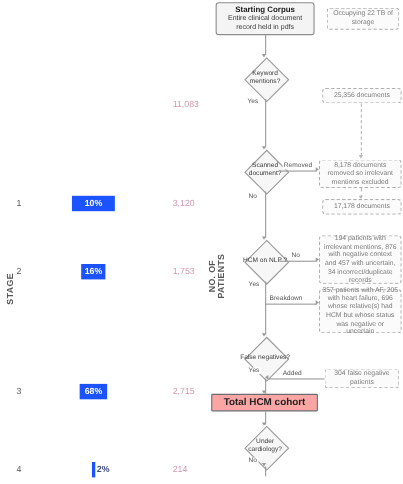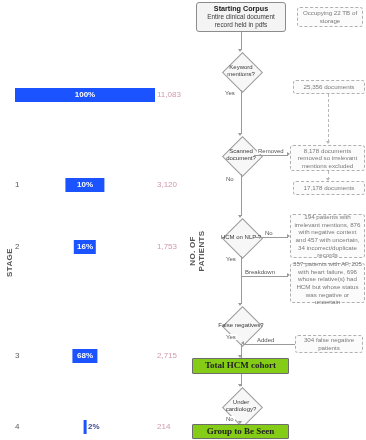--- a/index.html
+++ b/index.html
@@ -133,27 +133,26 @@
     border: 0.8px solid #8c8c8c;
     border-radius: 3px;
   }
   .node.dashed {
     background: #fbfbfb;
     border: 0.8px dashed #b0b0b0;
     border-radius: 3px;
     color: #7a7a7a;
   }
   .node.emph {
-    background: #84cc16;
+    background: #fca5a5;
     border: 0.9px solid #6d6d6d;
     border-radius: 1px;
     font-weight: bold;
     font-size: 9px;
     color: #222;
-    font-family: Liberation Serif, serif;
   }
   .node .n-title {
     font-weight: bold;
     font-size: 7.2px;
     color: #1a1a1a;
     margin-bottom: 0.5px;
   }
   .node .n-body { font-size: 6.4px; }
 
   .diamond {
@@ -229,24 +228,20 @@
 </style>
 </head>
 <body>
 
 <div id="chart-panel">
 
   <div class="axis-title" id="stage-axis-title">STAGE</div>
 
   <div class="bar-row" style="top:88px;">
     <div class="stage-label"></div>
-    <div class="bar-track">
-      <div class="bar-fill" style="width:140px;"></div>
-      <div class="bar-pct">100%</div>
-    </div>
     <div class="bar-count">11,083</div>
   </div>
 
   <div class="bar-row" style="top:178px;">
     <div class="stage-label">1</div>
     <div class="bar-track">
       <div class="bar-fill" style="width:39.2px;"></div>
       <div class="bar-pct">10%</div>
     </div>
     <div class="bar-count">3,120</div>
@@ -371,15 +366,14 @@
 
   <div class="diamond" style="left:36px; top:387px;">
     <div class="dshape"></div>
     <div class="dtext">Under cardiology?</div>
   </div>
 
   <div class="edge v" style="left:58.6px; top:424px; height:9px;"></div>
   <div class="edge-label" style="left:43px; top:416px;">No</div>
   <div class="arrow-down" style="left:56.4px; top:421px;"></div>
 
-  <div class="node emph" style="left:10px; top:424px; width:97px; height:15px;">Group to Be Seen</div>
 
 </div>
 
 </body></html>

